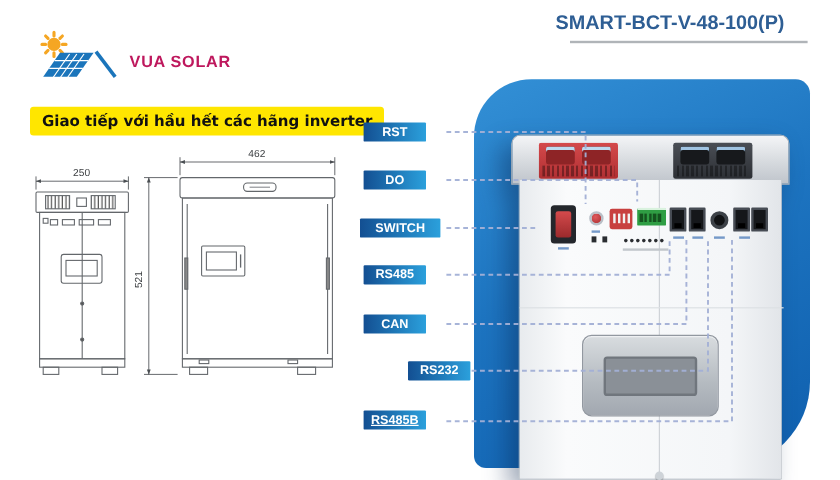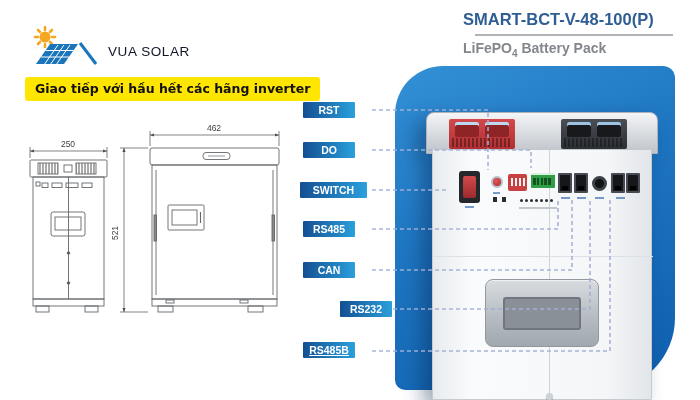--- a/index.html
+++ b/index.html
@@ -1,30 +1,30 @@
 <!DOCTYPE html>
 <html><head>
 <meta charset="utf-8">
 <style>
   * { margin:0; padding:0; box-sizing:border-box; }
   body { background:#fff; font-family:"Liberation Sans", sans-serif; }
   .stage { position:relative; width:700px; height:400px; background:#ffffff; overflow:hidden; }
 
   
   .logo { position:absolute; left:28px; top:24px; display:flex; align-items:center; gap:8px; }
-  .brand-name { color:#0f172a; font-weight:normal; font-size:13.5px; letter-spacing:.6px; padding-top:10px; }
+  .brand-name { color:#be185d; font-weight:bold; font-size:13.5px; letter-spacing:.6px; padding-top:10px; }
 
   .title-block { position:absolute; right:27px; top:10px; width:210px; text-align:left; }
   .product-title { color:#2e5e94; font-weight:bold; font-size:16.5px; white-space:nowrap; }
   .title-divider { height:1.5px; background:#b0b4b8; margin:5px 0 4px 12px; }
   .product-subtitle { color:#83878c; font-weight:bold; font-size:14px; }
   .product-subtitle sub { font-size:10px; }
 
   
-  .banner { position:absolute; left:25px; top:77px; background:#ffe600; color:#111;
+  .banner { position:absolute; left:25px; top:89px; background:#ffe600; color:#111;
             font-family:"DejaVu Sans","Liberation Sans",sans-serif;
             font-weight:bold; font-size:12.5px; padding:4px 10px 5px; border-radius:3px; }
 
   
   .port-label { position:absolute; left:303px; width:52px; height:16px; line-height:16px;
                 text-align:center; color:#fff; font-weight:bold; font-size:10.5px;
                 background:linear-gradient(90deg,#134f92,#2ba0dc); border-radius:1px; }
 
   
   .blue-panel { position:absolute; left:395px; top:66px; width:280px; height:324px;
@@ -118,21 +118,20 @@
         </g>
         <line x1="52" y1="19" x2="68" y2="40" stroke="#1b75bb" stroke-width="3"></line>
       </g>
     </svg>
     <span class="brand-name">VUA SOLAR</span>
   </div>
 
   <div class="title-block">
     <div class="product-title">SMART-BCT-V-48-100(P)</div>
     <div class="title-divider"></div>
-    <div class="product-subtitle"><span>LiFePO</span><sub>4</sub><span> Battery Pack</span></div>
   </div>
 
   <div class="banner">Giao tiếp với hầu hết các hãng inverter</div>
 
   <svg style="position:absolute; left:0; top:120px;" width="300" height="205" viewBox="0 0 300 205">
     <defs>
       <marker id="ar" viewBox="0 0 10 10" refX="9" refY="5" markerWidth="6.5" markerHeight="6.5" orient="auto-start-reverse">
         <path d="M0 1.5 L9 5 L0 8.5 z" fill="#4a4e52"></path>
       </marker>
       <pattern id="hv" width="3" height="3" patternUnits="userSpaceOnUse">

